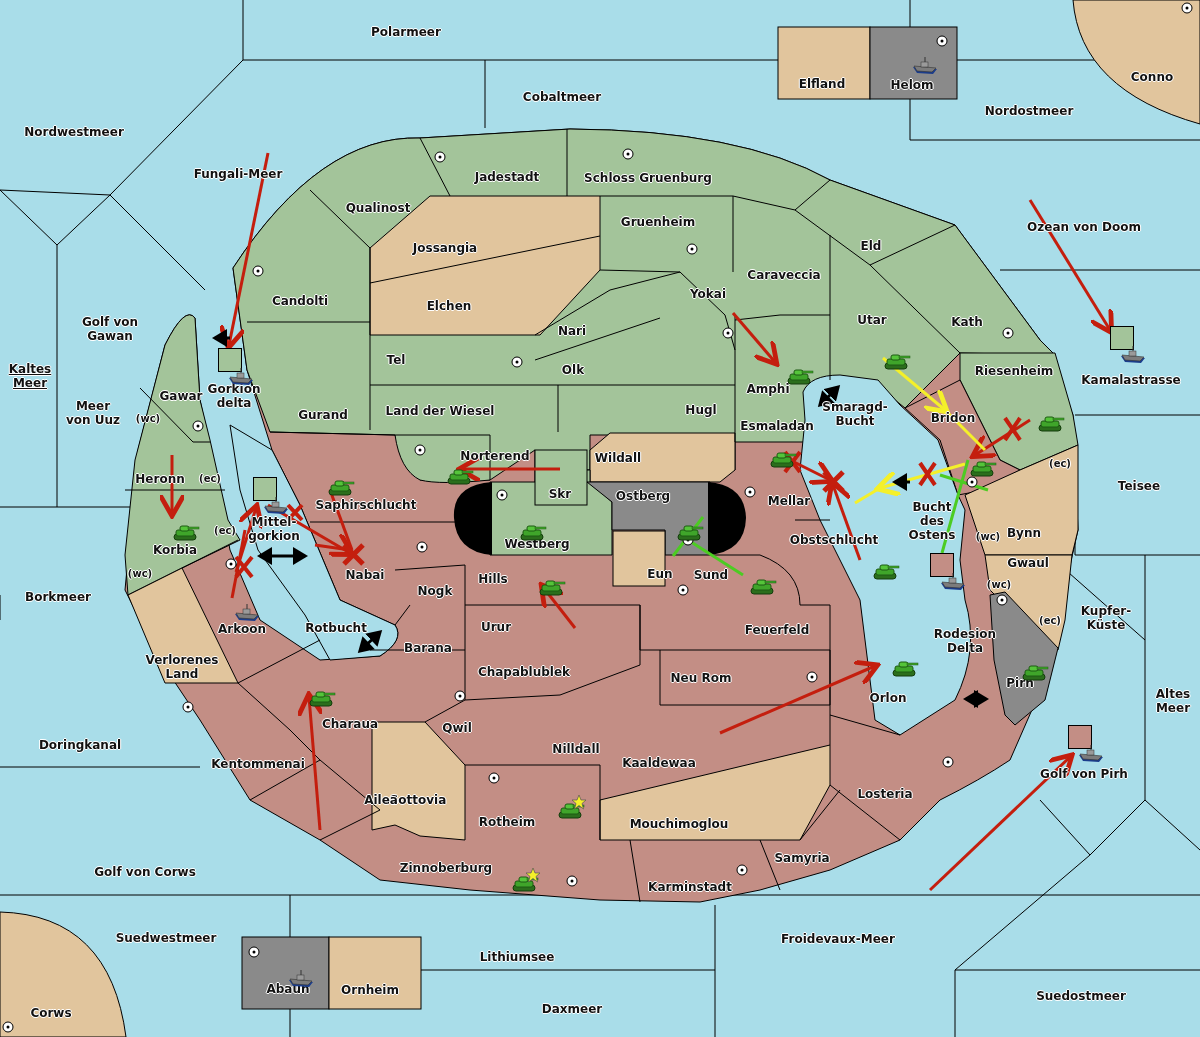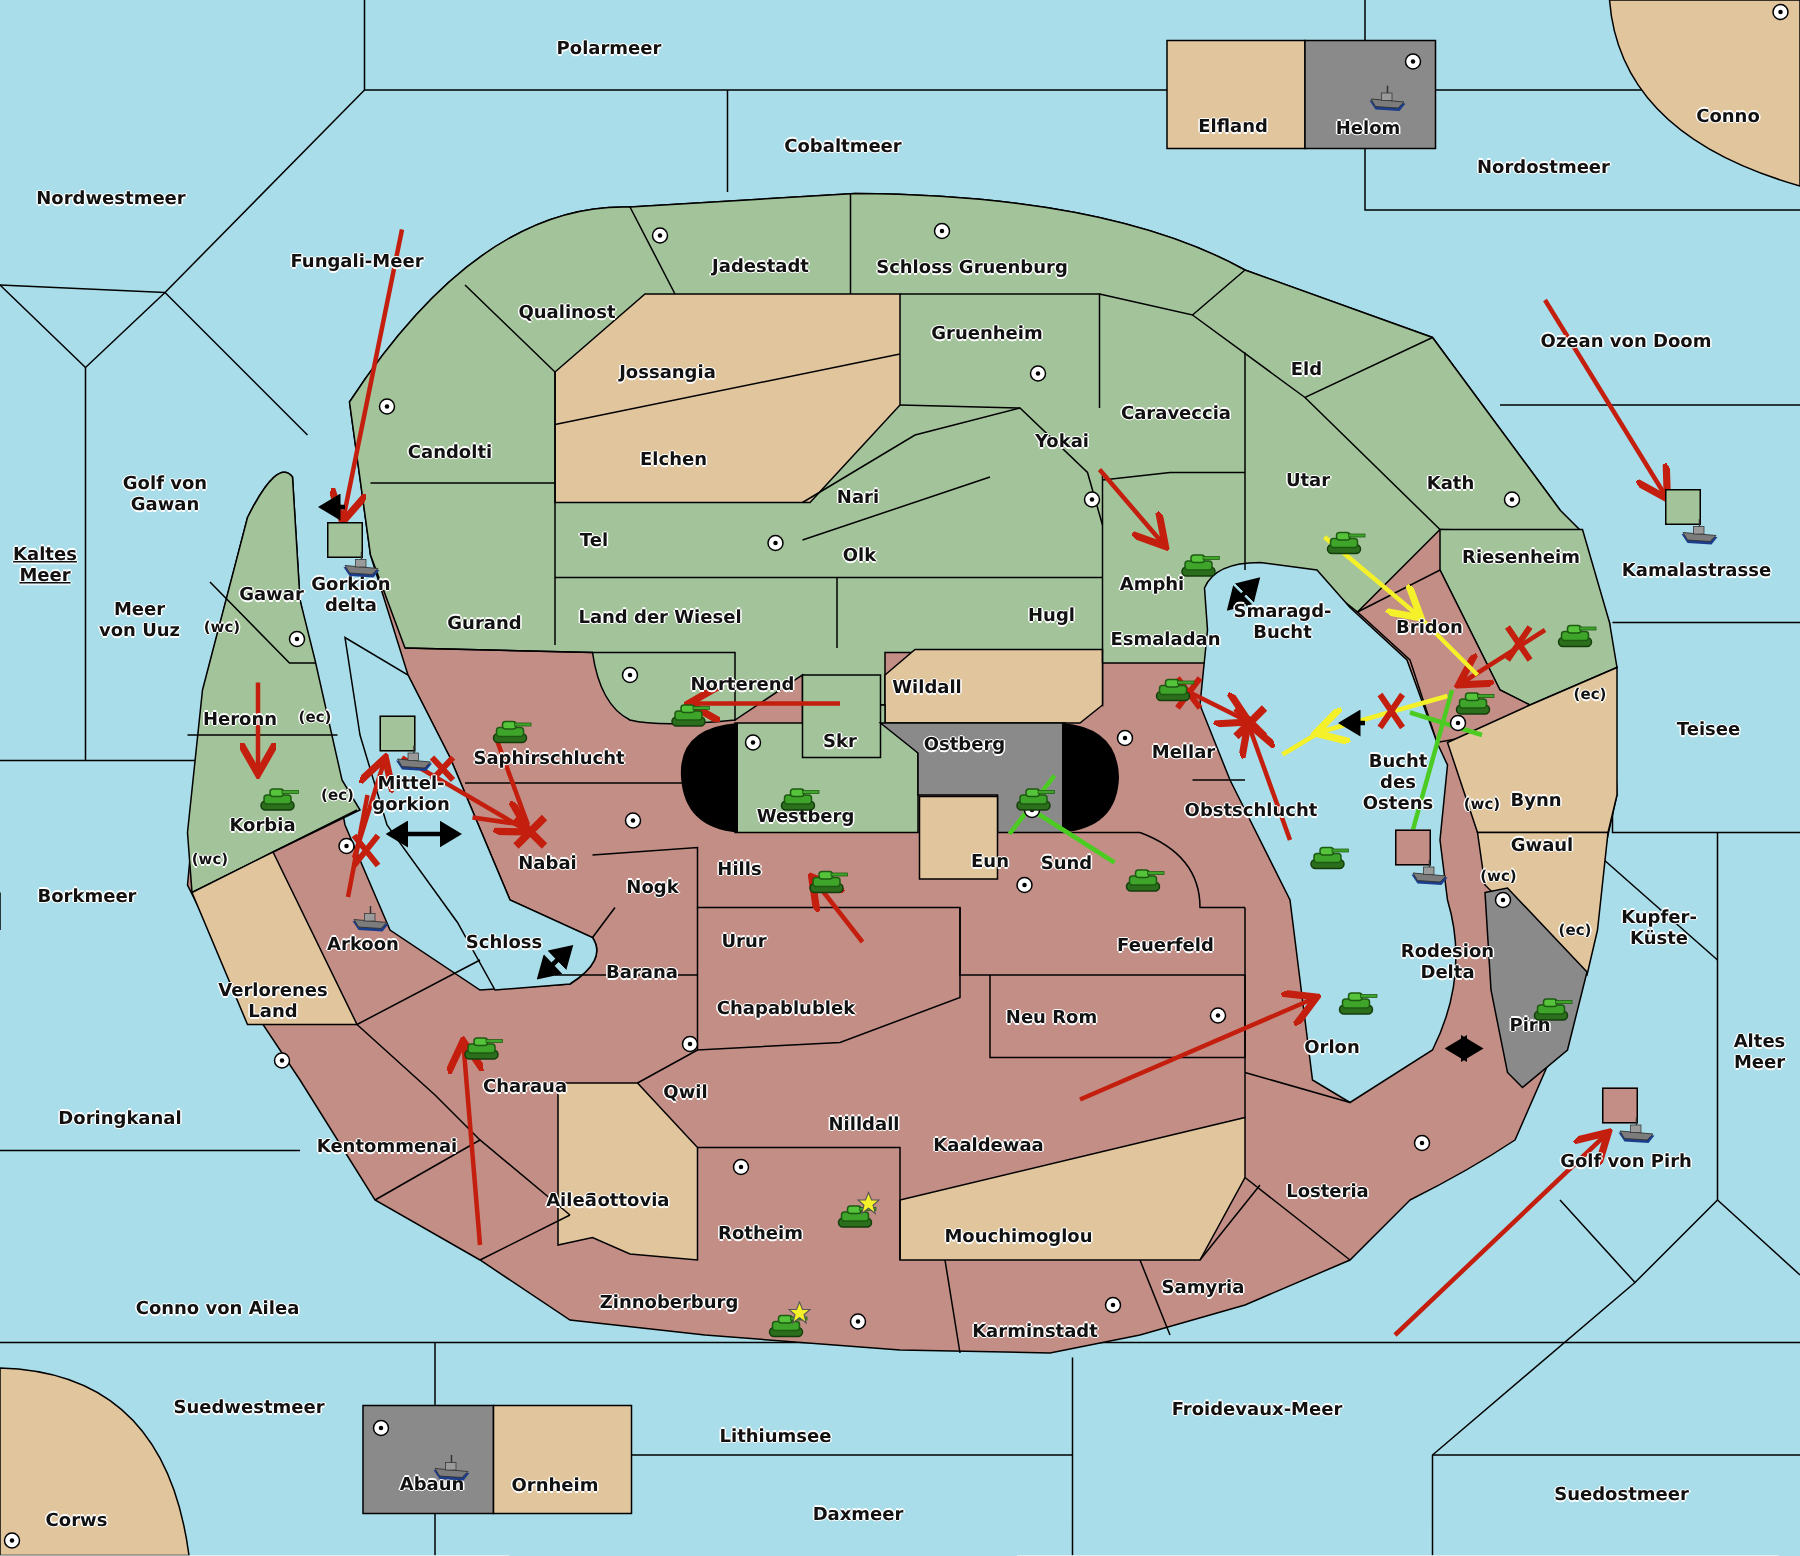--- a/index.html
+++ b/index.html
@@ -214,36 +214,36 @@
 Gawan</div>
       <div class="lbl" style="left: 30px; top: 376px; text-decoration: underline;">Kaltes
 Meer</div>
       <div class="lbl" style="left: 93px; top: 413px;">Meer
 von Uuz</div>
       <div class="lbl" style="left: 234px; top: 396px;">Gorkion
 delta</div>
       <div class="lbl" style="left: 274px; top: 529px;">Mittel-
 gorkion</div>
       <div class="lbl" style="left: 58px; top: 597px;">Borkmeer</div>
-      <div class="lbl" style="left: 336px; top: 628px;">Schloss</div>
+      <div class="lbl" style="left: 336px; top: 628px;">Rotbucht</div>
       <div class="lbl" style="left: 855px; top: 414px;">Smaragd-
 Bucht</div>
       <div class="lbl" style="left: 932px; top: 521px;">Bucht
 des
 Ostens</div>
       <div class="lbl" style="left: 1139px; top: 486px;">Teisee</div>
       <div class="lbl" style="left: 1106px; top: 618px;">Kupfer-
 Küste</div>
       <div class="lbl" style="left: 965px; top: 641px;">Rodesion
 Delta</div>
       <div class="lbl" style="left: 1173px; top: 701px;">Altes
 Meer</div>
       <div class="lbl" style="left: 1084px; top: 774px;">Golf von Pirh</div>
       <div class="lbl" style="left: 80px; top: 745px;">Doringkanal</div>
-      <div class="lbl" style="left: 145px; top: 872px;">Conno von Ailea</div>
+      <div class="lbl" style="left: 145px; top: 872px;">Golf von Corws</div>
       <div class="lbl" style="left: 166px; top: 938px;">Suedwestmeer</div>
       <div class="lbl" style="left: 517px; top: 957px;">Lithiumsee</div>
       <div class="lbl" style="left: 572px; top: 1009px;">Daxmeer</div>
       <div class="lbl" style="left: 838px; top: 939px;">Froidevaux-Meer</div>
       <div class="lbl" style="left: 1081px; top: 996px;">Suedostmeer</div>
       <div class="lbl" style="left: 822px; top: 84px;">Elfland</div>
       <div class="lbl" style="left: 912px; top: 85px;">Helom</div>
       <div class="lbl" style="left: 1152px; top: 77px;">Conno</div>
       <div class="lbl" style="left: 507px; top: 177px;">Jadestadt</div>
       <div class="lbl" style="left: 648px; top: 178px;">Schloss Gruenburg</div>

